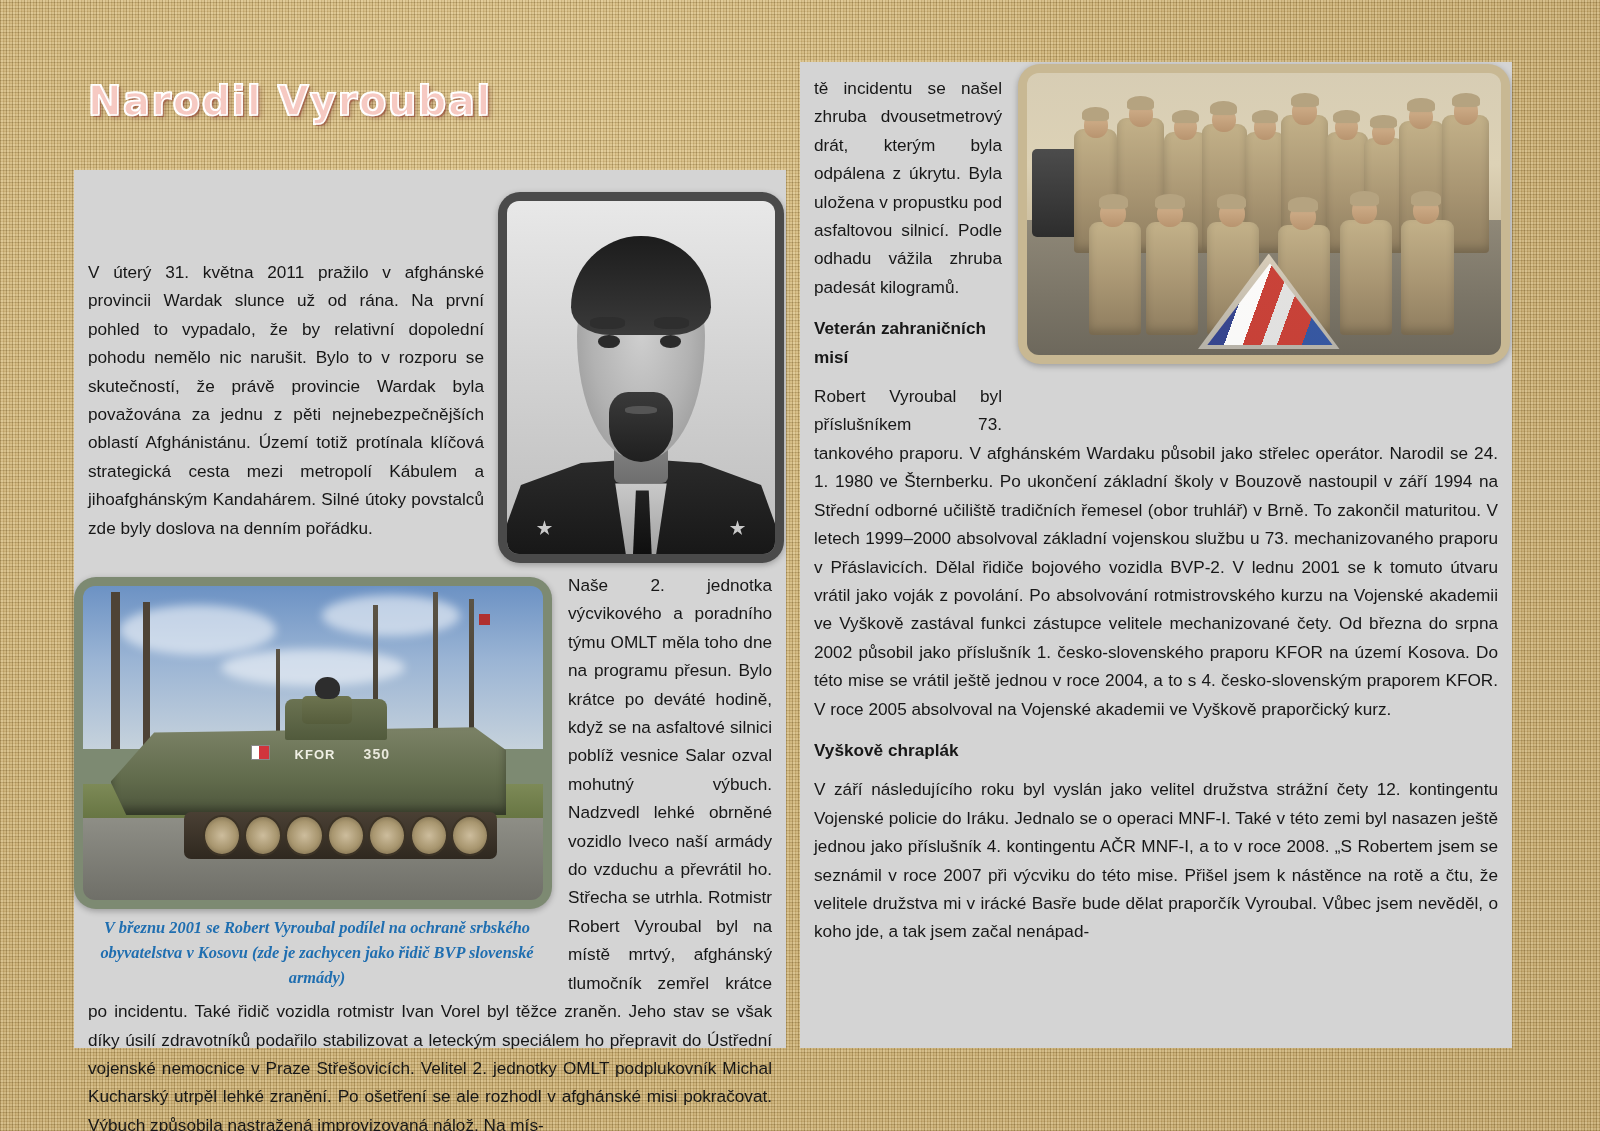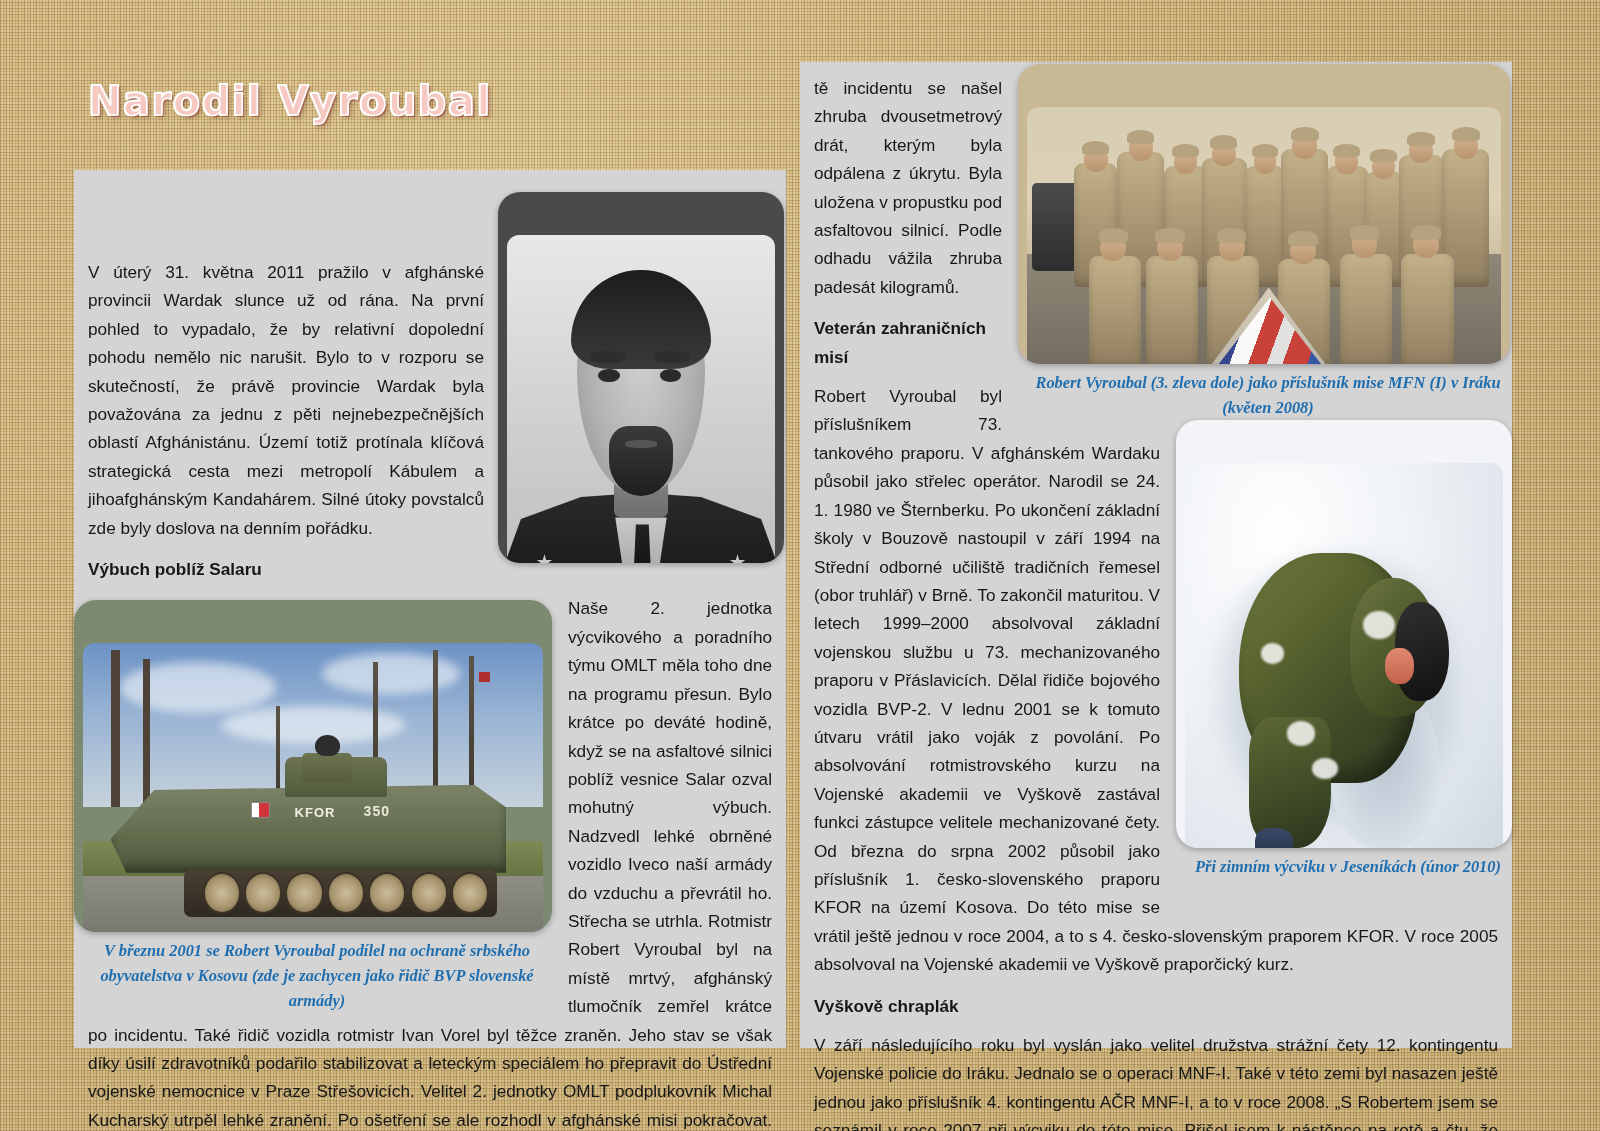--- a/index.html
+++ b/index.html
@@ -126,21 +126,20 @@
     padding: 9px;
     box-shadow: 0 2px 6px rgba(0,0,0,0.28);
     overflow: hidden;
   }
   .photo .inner {
     width: 100%;
     height: 100%;
     border-radius: 12px;
     overflow: hidden;
     position: relative;
-    margin-top: 34px;
   }
   .caption {
     font-family: "Liberation Serif", serif;
     font-style: italic;
     font-weight: bold;
     font-size: 16.4px;
     line-height: 25px;
     color: #1f6eb0;
     text-align: center;
     padding: 6px 4px 0 4px;
@@ -299,21 +298,20 @@
             <div class="p-mouth"></div>
             <div class="p-tie"></div>
             <div class="p-pip l"></div>
               <div class="p-pip r"></div>
           </div>
         </div>
       </div>
 
       <p class="body">V úterý 31. května 2011 pražilo v afghánské provincii Wardak slunce už od rána. Na první pohled to vypadalo, že by relativní dopolední pohodu nemělo nic narušit. Bylo to v rozporu se skutečností, že právě provincie Wardak byla považována za jednu z pěti nejnebezpečnějších oblastí Afghánistánu. Území totiž protínala klíčová strategická cesta mezi metropolí Kábulem a jihoafghánským Kandahárem. Silné útoky povstalců zde byly doslova na denním pořádku.</p>
 
-      <div class="sec-head">Výbuch poblíž Salaru</div>
 
       <div class="float-tank">
         <div class="photo tank-img" style="width:478px;height:332px;">
           <div class="inner">
             <div class="t-sky"></div>
             <div class="t-cloud" style="left:8%;top:6%;width:34%;height:16%;"></div>
             <div class="t-cloud" style="left:52%;top:3%;width:30%;height:13%;"></div>
             <div class="t-cloud" style="left:30%;top:20%;width:40%;height:12%;"></div>
             <div class="t-ground"></div>
             <div class="t-grass"></div>
@@ -405,47 +403,26 @@
             <div class="g-sold" style="left:66%;top:52%;width:11%;height:41%;"></div>
             <div class="g-head" style="left:68.5%;top:44%;width:5.4%;height:9.6%;"></div>
             <div class="g-cap" style="left:68.1%;top:42%;width:6.2%;height:5.2%;"></div>
             <div class="g-sold" style="left:79%;top:52%;width:11%;height:41%;"></div>
             <div class="g-head" style="left:81.5%;top:44%;width:5.4%;height:9.6%;"></div>
             <div class="g-cap" style="left:81.1%;top:42%;width:6.2%;height:5.2%;"></div>
             <div class="g-tri"></div>
             <div class="g-tri-in"></div>
           </div>
         </div>
-        <div class="caption" style="width:492px;">Robert Vyroubal (3. zleva dole) jako příslušník mise MFN (I) v Iráku (květen 2008)</div>
       </div>
 
       <p class="body">tě incidentu se našel zhruba dvousetmetrový drát, kterým byla odpálena z úkrytu. Byla uložena v propustku pod asfaltovou silnicí. Podle odhadu vážila zhruba padesát kilogramů.</p>
 
       <div class="sec-head">Veterán zahraničních misí</div>
 
-      <div class="float-snow">
-        <div class="photo snow-img" style="width:336px;height:428px;">
-          <div class="inner">
-            <div class="s-bg"></div>
-            <div class="s-shadow"></div>
-            <div class="s-hole"></div>
-            <div class="s-body"></div>
-            <div class="s-leg"></div>
-            <div class="s-hood"></div>
-            <div class="s-balacl"></div>
-            <div class="s-face"></div>
-            <div class="s-boot"></div>
-            <div class="s-snowpatch" style="left:56%;top:36%;width:10%;height:7%;"></div>
-            <div class="s-snowpatch" style="left:24%;top:44%;width:7%;height:5%;"></div>
-            <div class="s-snowpatch" style="left:32%;top:63%;width:9%;height:6%;"></div>
-            <div class="s-snowpatch" style="left:40%;top:72%;width:8%;height:5%;"></div>
-          </div>
-        </div>
-        <div class="caption" style="width:336px;">Při zimním výcviku  v Jeseníkách (únor 2010)</div>
-      </div>
 
       <p class="body">Robert Vyroubal byl příslušníkem 73. tankového praporu. V afghánském Wardaku působil jako střelec operátor. Narodil se 24. 1. 1980 ve Šternberku. Po ukončení základní školy v Bouzově nastoupil v září 1994 na Střední odborné učiliště tradičních řemesel (obor truhlář) v Brně. To zakončil maturitou. V letech 1999–2000 absolvoval základní vojenskou službu u 73. mechanizovaného praporu v Přáslavicích. Dělal řidiče bojového vozidla BVP-2. V lednu 2001 se k tomuto útvaru vrátil jako voják z povolání. Po absolvování rotmistrovského kurzu na Vojenské akademii ve Vyškově zastával funkci zástupce velitele mechanizované čety. Od března do srpna 2002 působil jako příslušník 1. česko-slovenského praporu KFOR na území Kosova. Do této mise se vrátil ještě jednou v roce 2004, a to s 4. česko-slovenským praporem KFOR. V roce 2005 absolvoval na Vojenské akademii ve Vyškově praporčický kurz.</p>
 
       <div class="sec-head">Vyškově chraplák</div>
 
       <p class="body">V září následujícího roku byl vyslán jako velitel družstva strážní čety 12. kontingentu Vojenské policie do Iráku. Jednalo se o operaci MNF-I. Také v této zemi byl nasazen ještě jednou jako příslušník 4. kontingentu AČR MNF-I, a to v roce 2008. „S Robertem jsem se seznámil v roce 2007 při výcviku do této mise. Přišel jsem k nástěnce na rotě a čtu, že velitele družstva mi v irácké Basře bude dělat praporčík Vyroubal. Vůbec jsem nevěděl, o koho jde, a tak jsem začal nenápad-</p>
     </div>
   </div>
 
 </div>

